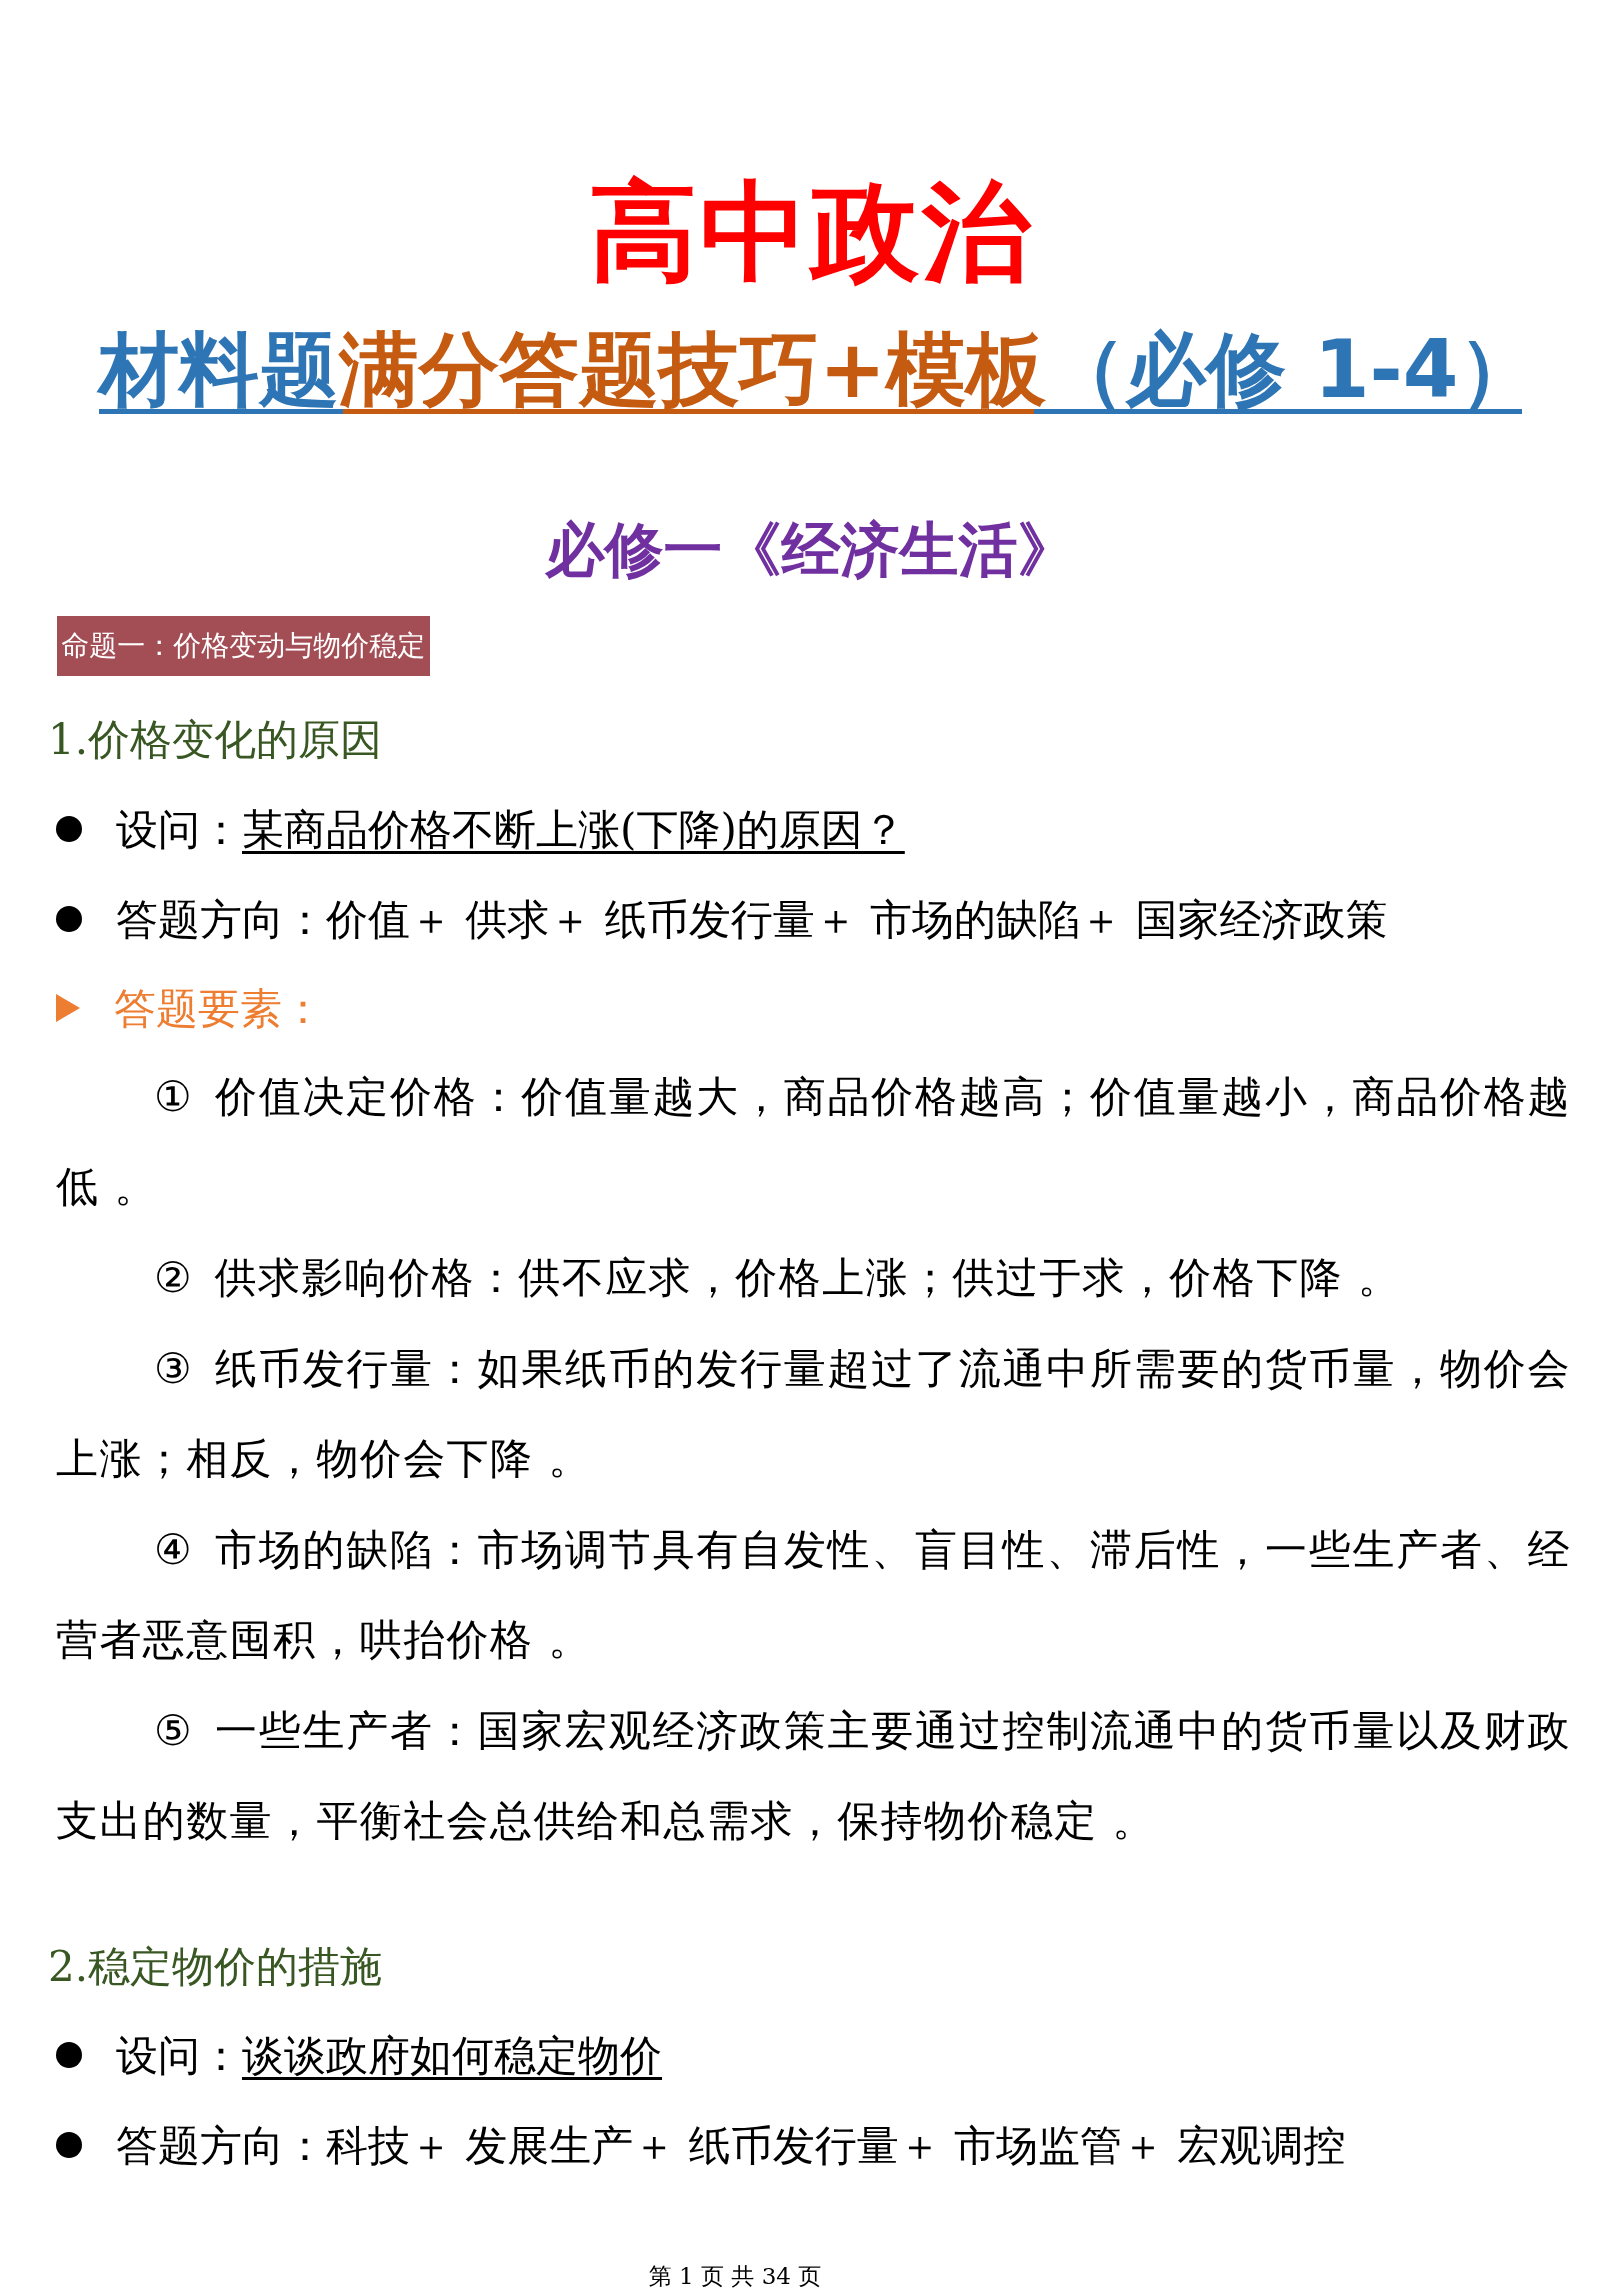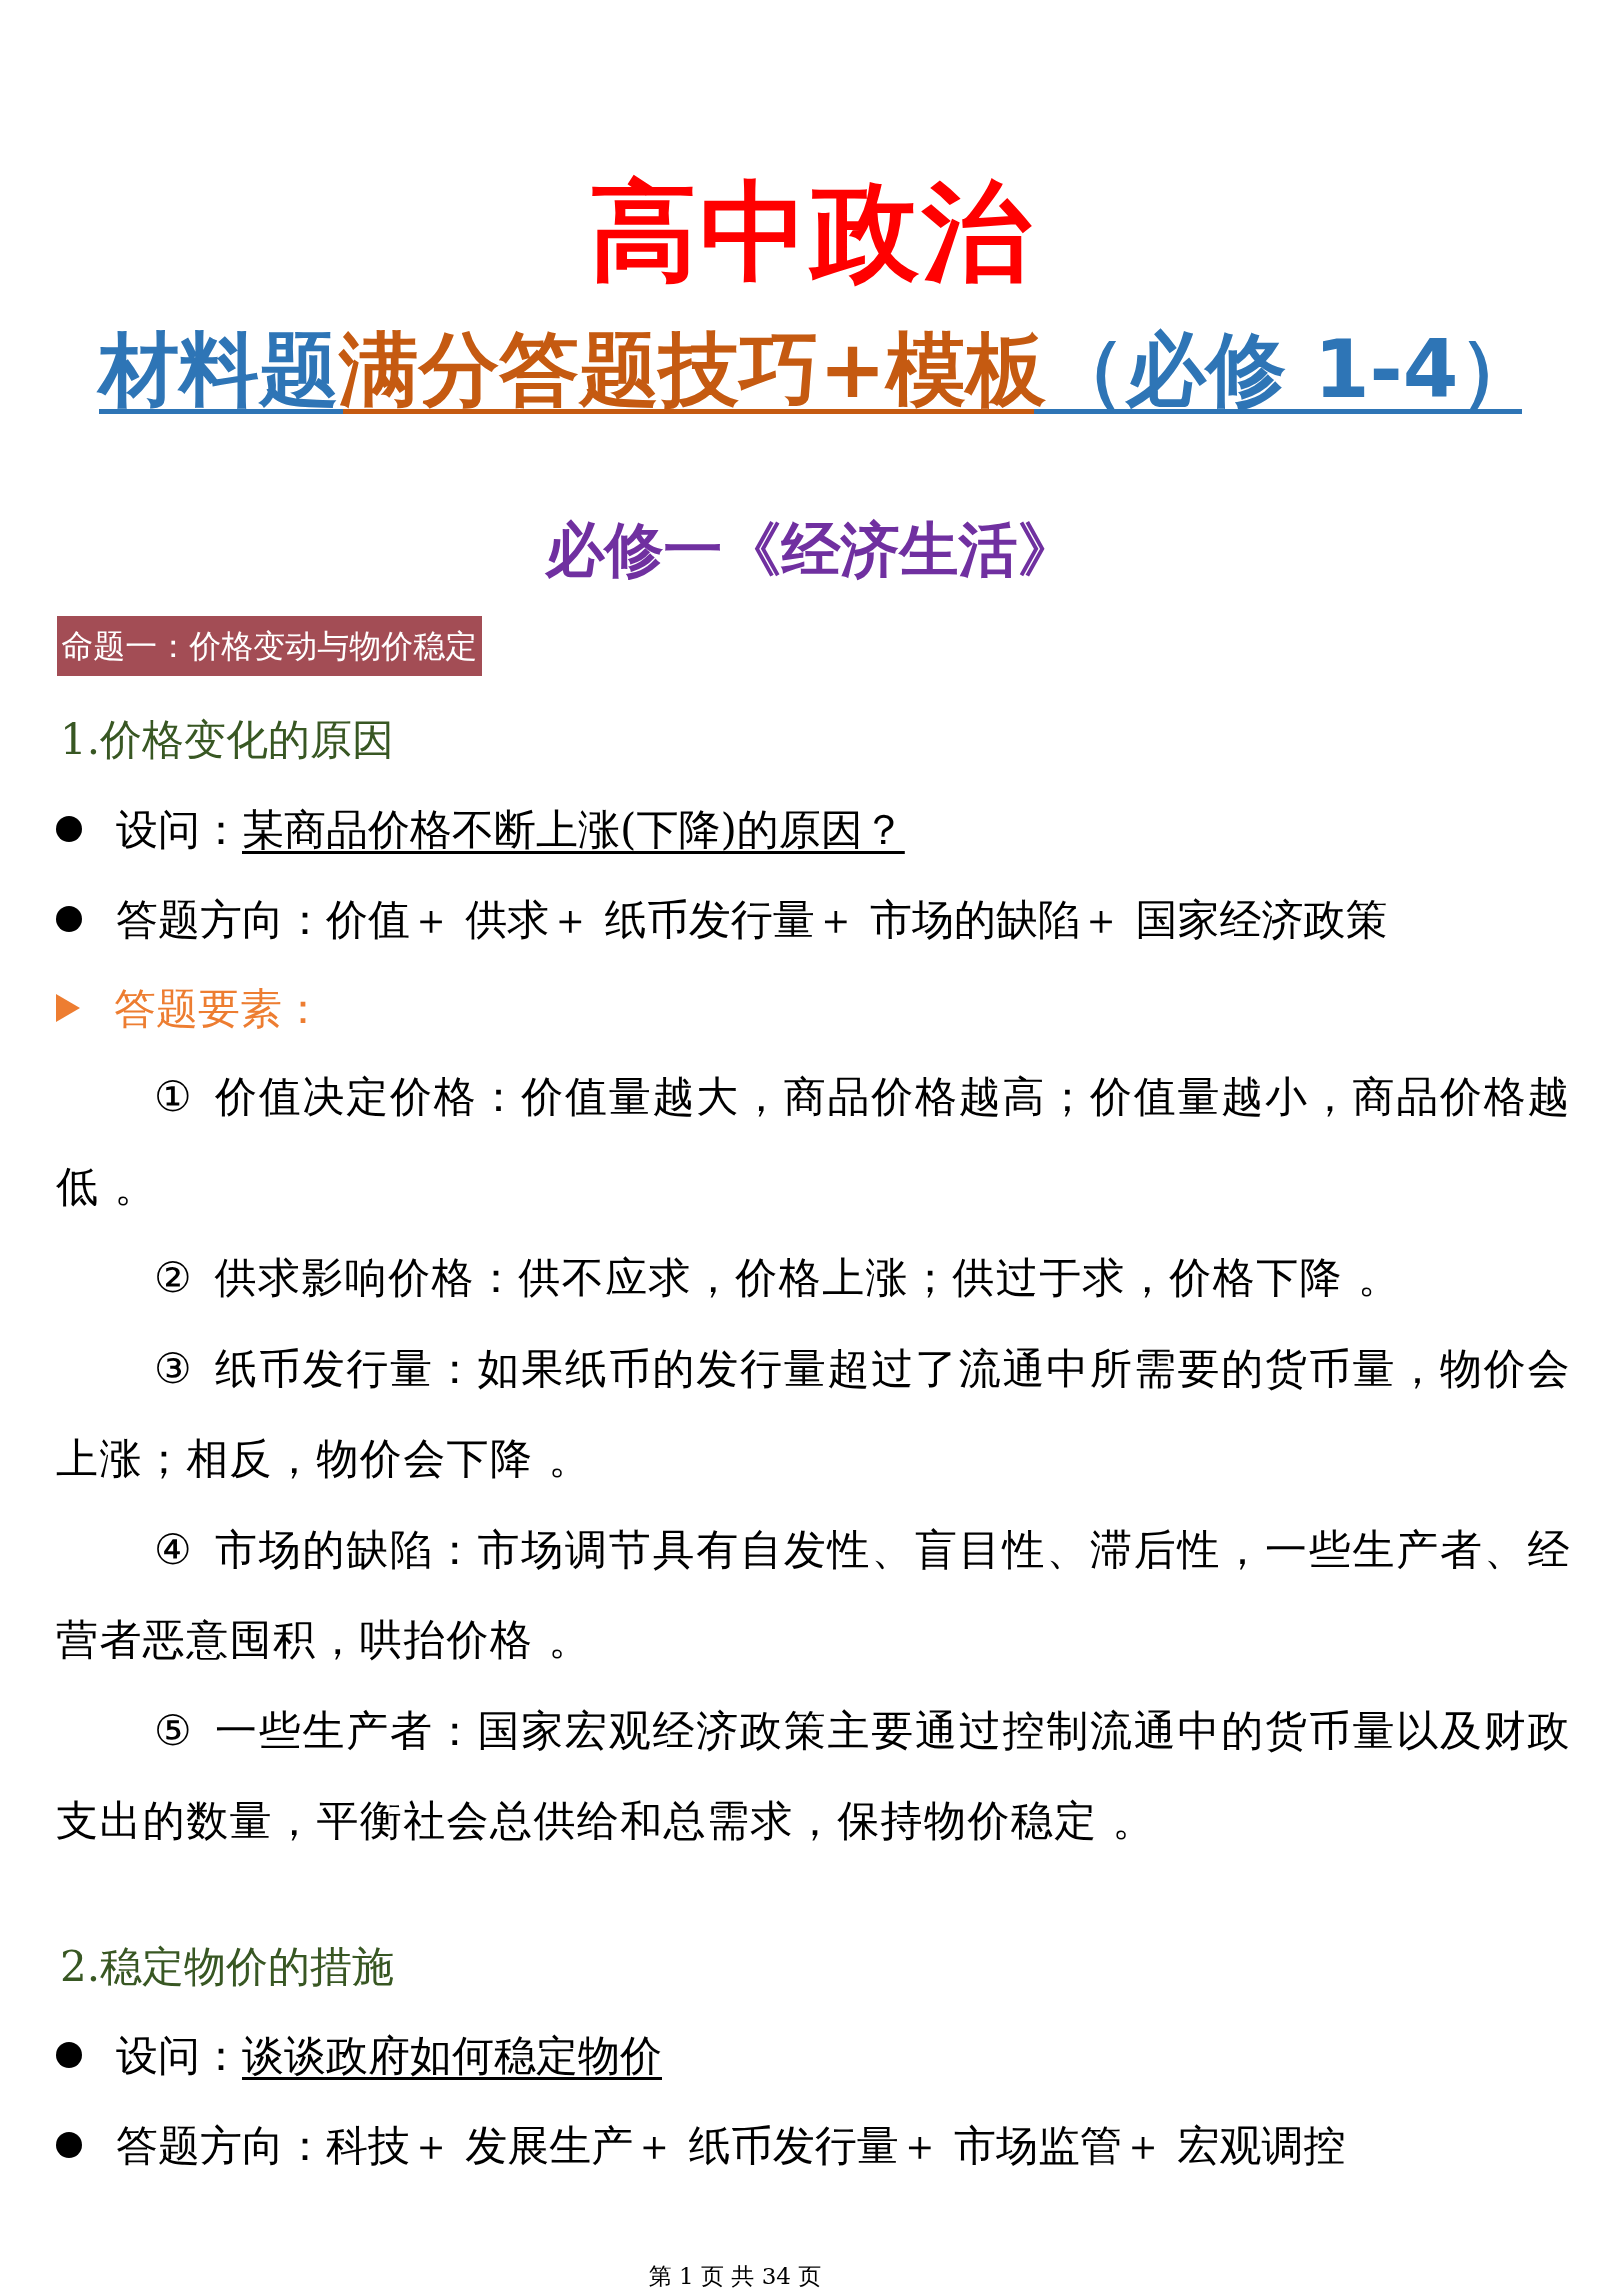--- a/index.html
+++ b/index.html
@@ -22,25 +22,25 @@
     }
     .subtitle span { display: inline-block; }
     .underline-bar { top: 409px; height: 5px; }
     .module-title {
       left: 0; width: 1622px; top: 488px; text-align: center;
       font-family: "DejaVu Serif", "Liberation Serif", serif;
       font-weight: bold; font-size: 59px; line-height: 72px;
     }
     .topic-badge {
       left: 57px; top: 616px; height: 60px; padding: 0 4.3px;
-      font-size: 32px; line-height: 60px; color: #fff;
+      font-size: 28px; line-height: 60px; color: #fff;
       white-space: nowrap;
     }
     .section-heading {
-      left: 60px; font-size: 42px; line-height: 57px; white-space: nowrap;
+      left: 48px; font-size: 42px; line-height: 57px; white-space: nowrap;
     }
     .bullet-line {
       left: 56px; font-size: 42px; line-height: 57px; white-space: nowrap;
     }
     .bullet-dot {
       display: inline-block; width: 26px; height: 26px; border-radius: 50%;
       background: #000; margin-right: 34px; vertical-align: middle;
       position: relative; top: -4.3px;
     }
     .u { text-decoration: underline; text-decoration-thickness: 2.9px; text-underline-offset: 7.2px; }

